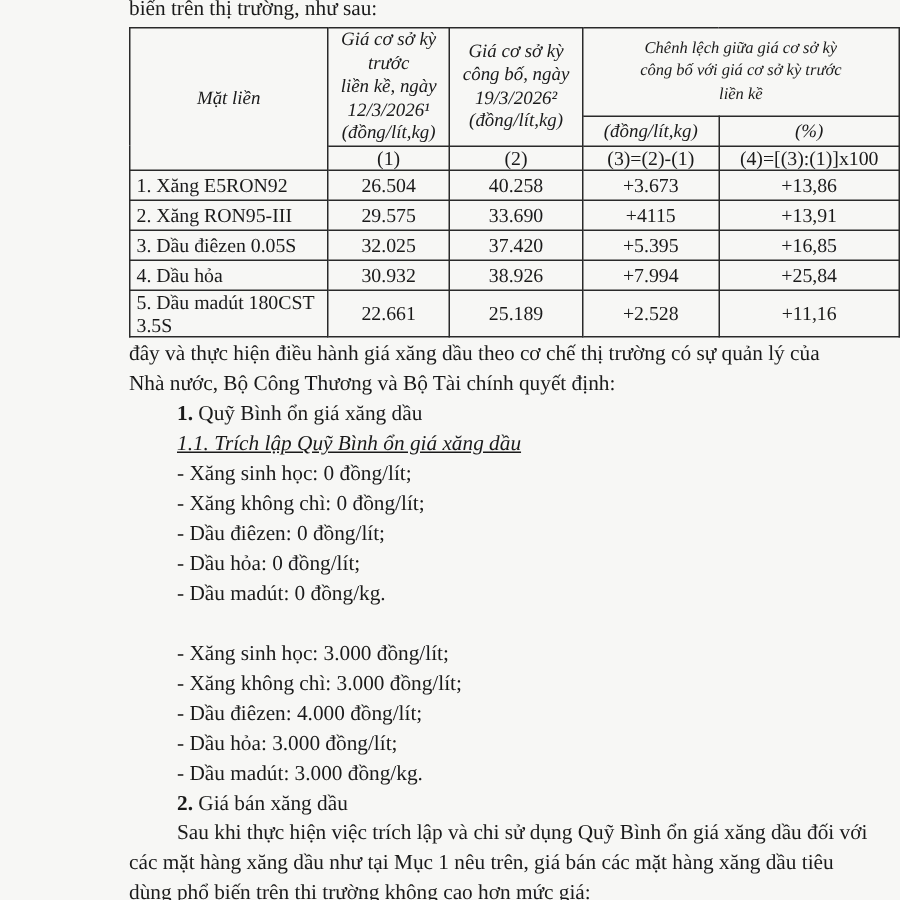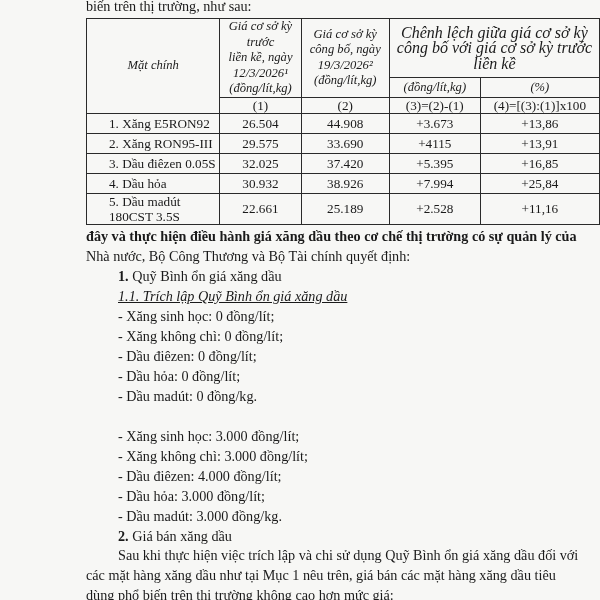--- a/index.html
+++ b/index.html
@@ -20,70 +20,70 @@
     font-size:13.2px;
   }
   table.prices td {
     border:1px solid #2a2a2a;
     padding:0 3px;
     text-align:center;
     vertical-align:middle;
     line-height:15px;
   }
   table.prices td.hdr { font-style:italic; font-size:12.6px; line-height:15.5px; }
-  table.prices td.name { text-align:left; padding-left:22px; }
+  table.prices td.name { text-align:left; padding-left:4px; }
   .c0 { width:134px; } .c1 { width:76px; } .c2 { width:84px; } .c3 { width:87px; } .c4 { width:122px; }
   tr.r-hdr td { height:54px; }
   tr.r-sub td { height:17px; }
   tr.r-idx td { height:15px; }
   tr.r-data td { height:19px; }
 </style>
 </head>
 <body>
 
 <div class="page">
 
   <div class="line" style="left:86px;top:-3px;">biến trên thị trường, như sau:</div>
 
   <table class="prices">
     <tbody>
         <tr class="r-hdr">
-      <td class="hdr c0" rowspan="3">Mặt chính</td>
+      <td class="hdr c0" rowspan="3">Mặt liền</td>
       <td class="hdr c1" rowspan="2">
         <div>Giá cơ sở kỳ trước</div>
         <div>liền kề, ngày</div>
         <div>12/3/2026¹</div>
         <div>(đồng/lít,kg)</div>
       </td>
       <td class="hdr c2" rowspan="2">
         <div>Giá cơ sở kỳ</div>
         <div>công bố, ngày</div>
         <div>19/3/2026²</div>
         <div>(đồng/lít,kg)</div>
       </td>
-      <td class="hdr" colspan="2" style="font-size:16px;">
+      <td class="hdr" colspan="2" style="font-size:11px;">
         <div>Chênh lệch giữa giá cơ sở kỳ</div>
         <div>công bố với giá cơ sở kỳ trước</div>
         <div>liền kề</div>
       </td>
     </tr>
     <tr class="r-sub">
       <td class="hdr c3">(đồng/lít,kg)</td>
       <td class="hdr c4">(%)</td>
     </tr>
     <tr class="r-idx">
       <td>(1)</td>
       <td>(2)</td>
       <td>(3)=(2)-(1)</td>
       <td>(4)=[(3):(1)]x100</td>
     </tr>
     <tr class="r-data">
       <td class="name">1. Xăng E5RON92</td>
       <td>26.504</td>
-      <td>44.908</td>
+      <td>40.258</td>
       <td>+3.673</td>
       <td>+13,86</td>
     </tr>
     <tr class="r-data">
       <td class="name">2. Xăng RON95-III</td>
       <td>29.575</td>
       <td>33.690</td>
       <td>+4115</td>
       <td>+13,91</td>
     </tr>
@@ -104,21 +104,21 @@
     <tr class="r-data">
       <td class="name">5. Dầu madút 180CST 3.5S</td>
       <td>22.661</td>
       <td>25.189</td>
       <td>+2.528</td>
       <td>+11,16</td>
     </tr>
   </tbody>
     </table>
 
-  <div class="line" style="left:86px;top:227px;font-weight:bold;">đây và thực hiện điều hành giá xăng dầu theo cơ chế thị trường có sự quản lý của</div>
+  <div class="line" style="left:86px;top:227px;">đây và thực hiện điều hành giá xăng dầu theo cơ chế thị trường có sự quản lý của</div>
   <div class="line" style="left:86px;top:247px;">Nhà nước, Bộ Công Thương và Bộ Tài chính quyết định:</div>
 
   <div class="line" style="left:118px;top:267px;">
     <span class="bold-num">1.</span>
     <span>Quỹ Bình ổn giá xăng dầu</span>
   </div>
   <div class="line italic" style="left:118px;top:287px;">1.1. Trích lập Quỹ Bình ổn giá xăng dầu</div>
   <div class="line" style="left:118px;top:307px;">- Xăng sinh học: 0 đồng/lít;</div>
   <div class="line" style="left:118px;top:327px;">- Xăng không chì: 0 đồng/lít;</div>
   <div class="line" style="left:118px;top:347px;">- Dầu điêzen: 0 đồng/lít;</div>

